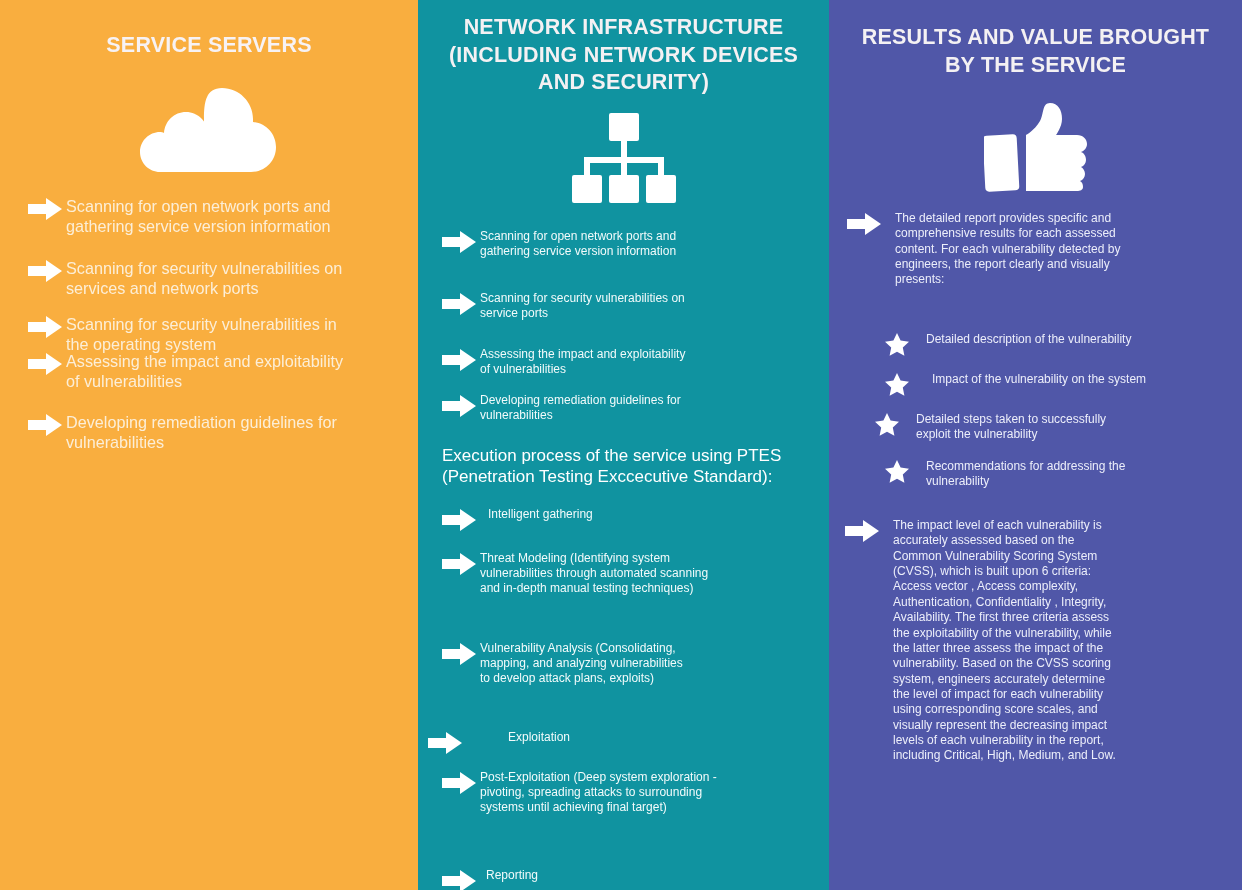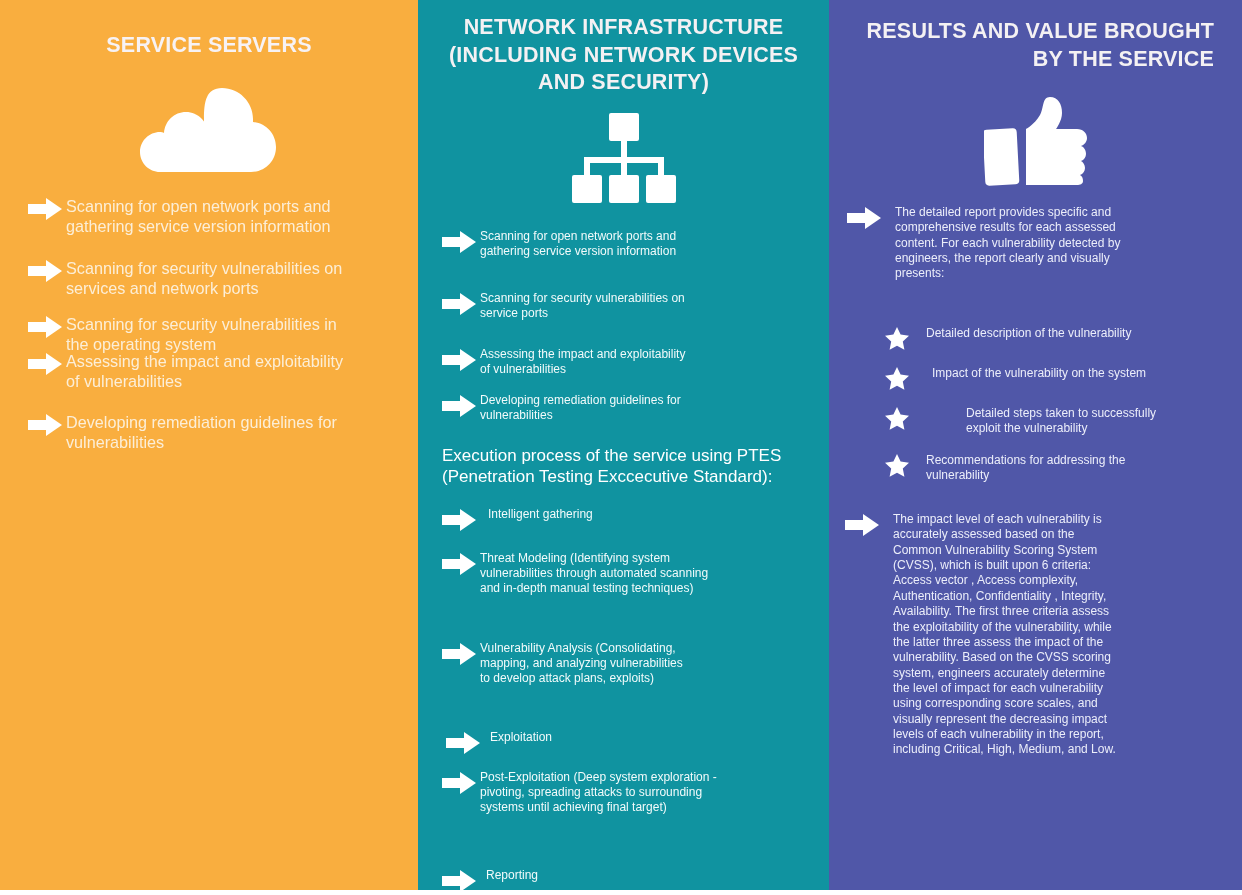--- a/index.html
+++ b/index.html
@@ -36,21 +36,21 @@
     text-align: center;
     font-size: 21.5px;
     font-weight: bold;
     letter-spacing: 0.2px;
     line-height: 1.28;
     color: #f4f1f3;
     text-transform: uppercase;
   }
   .col-servers .col-title { padding-top: 32px; color: #f7f2f4; }
   .col-network .col-title { padding-top: 14px; }
-  .col-results .col-title { padding-top: 18px; text-align: right; }
+  .col-results .col-title { padding-top: 24px; }
 
   
   .icon-area {
     display: flex;
     justify-content: center;
     align-items: center;
   }
   .icon-area.servers { height: 112px; margin-top: 12px; }
   .icon-area.network { height: 112px; margin-top: 8px; }
   .icon-area.results { height: 112px; margin-top: 12px; }
@@ -256,21 +256,21 @@
         <span class="glyph">
           <svg width="34" height="22" viewBox="0 0 34 22">
               <path fill="#ffffff" d="M0 6 h18 V0 l16 11 -16 11 V16 H0 Z"></path>
             </svg>
         </span>
         <span class="btext">Vulnerability Analysis (Consolidating,
 mapping, and analyzing vulnerabilities
 to develop attack plans, exploits)</span>
       </div>
 
-      <div class="bullet" style="top:513px; left:28px; width:375px;">
+      <div class="bullet" style="top:513px; left:10px; width:375px;gap:36px;">
         <span class="glyph">
           <svg width="34" height="22" viewBox="0 0 34 22">
               <path fill="#ffffff" d="M0 6 h18 V0 l16 11 -16 11 V16 H0 Z"></path>
             </svg>
         </span>
         <span class="btext" style="margin-left:6px;">Exploitation</span>
       </div>
 
       <div class="bullet" style="top:553px; left:24px; width:385px;">
         <span class="glyph">
@@ -331,21 +331,21 @@
 
       <div class="bullet" style="top:169px; left:56px; width:355px;">
         <span class="star-glyph">
           <svg width="24" height="23" viewBox="0 0 24 23">
               <path fill="#ffffff" d="M12 0 L15.6 7.6 L24 8.7 L17.8 14.5 L19.4 22.8 L12 18.7 L4.6 22.8 L6.2 14.5 L0 8.7 L8.4 7.6 Z"></path>
             </svg>
         </span>
         <span class="btext" style="margin-left:21px;">Impact of the vulnerability on the system</span>
       </div>
 
-      <div class="bullet" style="top:209px; left:56px; width:350px;gap:40px;">
+      <div class="bullet" style="top:209px; left:46px; width:350px;">
         <span class="star-glyph">
           <svg width="24" height="23" viewBox="0 0 24 23">
               <path fill="#ffffff" d="M12 0 L15.6 7.6 L24 8.7 L17.8 14.5 L19.4 22.8 L12 18.7 L4.6 22.8 L6.2 14.5 L0 8.7 L8.4 7.6 Z"></path>
             </svg>
         </span>
         <span class="btext" style="margin-left:15px;">Detailed steps taken to successfully
 exploit the vulnerability</span>
       </div>
 
       <div class="bullet" style="top:256px; left:56px; width:355px;">

